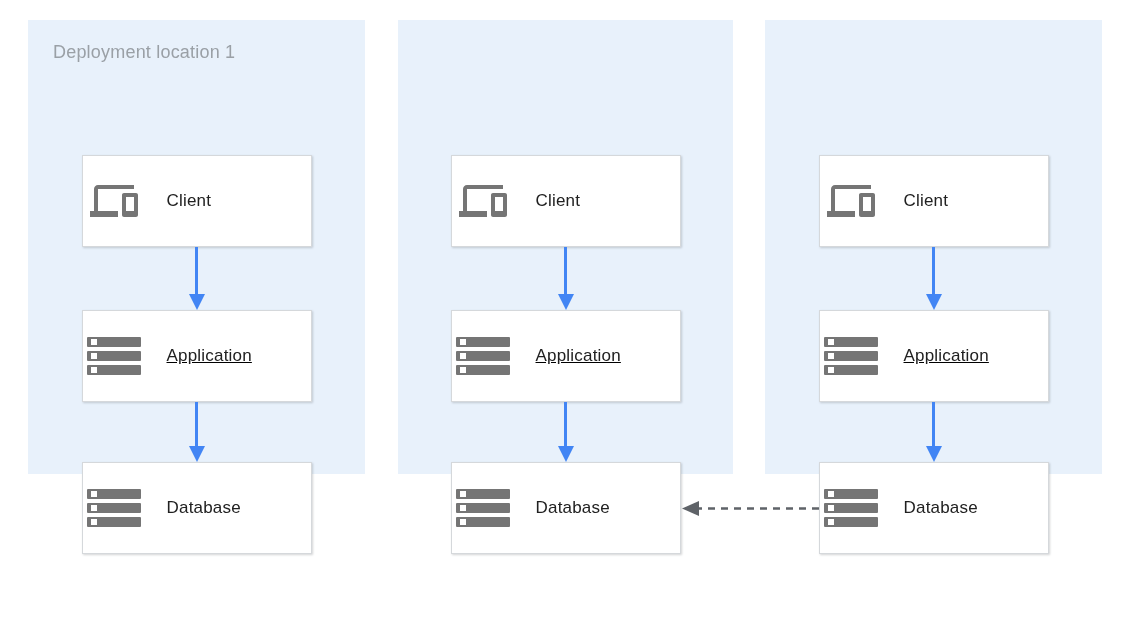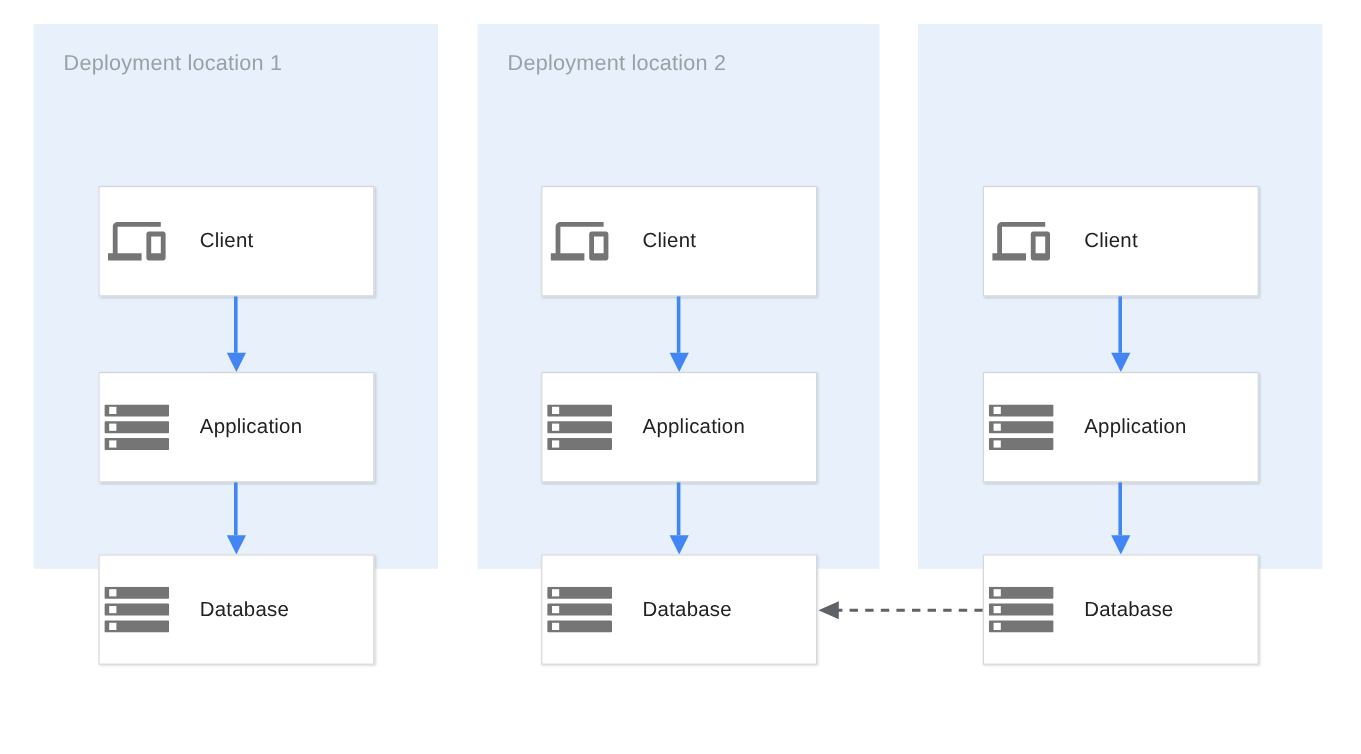--- a/index.html
+++ b/index.html
@@ -52,21 +52,21 @@
     width:62px;
   }
   .node .label{
     margin-left:22px;
     font-size:17px;
     color:#212121;
     letter-spacing:.2px;
     white-space:nowrap;
   }
   .node-client{top:135px;}
-  .node-application{top:290px;}
+  .node-application{top:290px;text-decoration:underline;}
   .node-database{top:442px;}
 
   .varrow{
     position:absolute;
     left:50%;
     transform:translateX(-50%);
     display:flex;
     flex-direction:column;
     align-items:center;
   }
@@ -138,21 +138,20 @@
             <rect x="4" y="16" width="6" height="6" fill="#fff"></rect>
           <rect x="0" y="28" width="54" height="10" rx="1" fill="#757575"></rect>
             <rect x="4" y="30" width="6" height="6" fill="#fff"></rect>
         </svg>
       </span>
       <span class="label">Database</span>
     </div>
   </section>
 
   <section class="panel" style="left:398px;width:335px;">
-    <h2 class="panel-title">Deployment location 2</h2>
 
     <div class="node node-client">
       <span class="icon">
         <svg width="58" height="48" viewBox="0 0 24 24">
             <path fill="#757575" d="M4 6h18V4H4c-1.1 0-2 .9-2 2v11H0v3h14v-3H4V6zm19 2h-6c-.55 0-1 .45-1 1v10c0 .55.45 1 1 1h6c.55 0 1-.45 1-1V9c0-.55-.45-1-1-1zm-1 9h-4v-7h4v7z"></path>
           </svg>
       </span>
       <span class="label">Client</span>
     </div>
 

